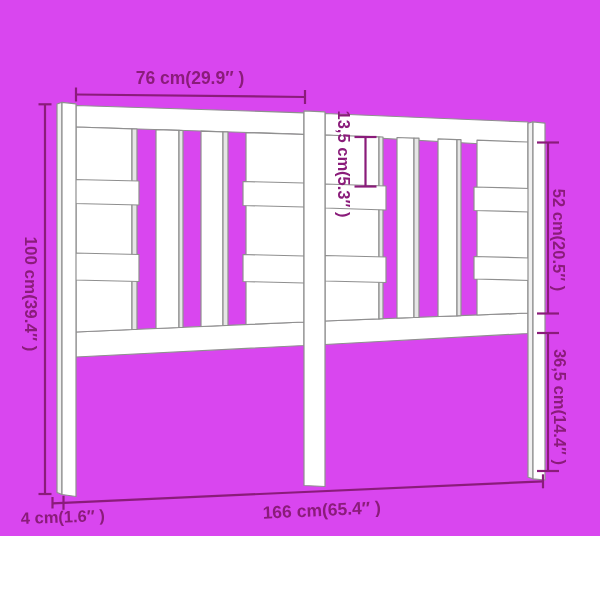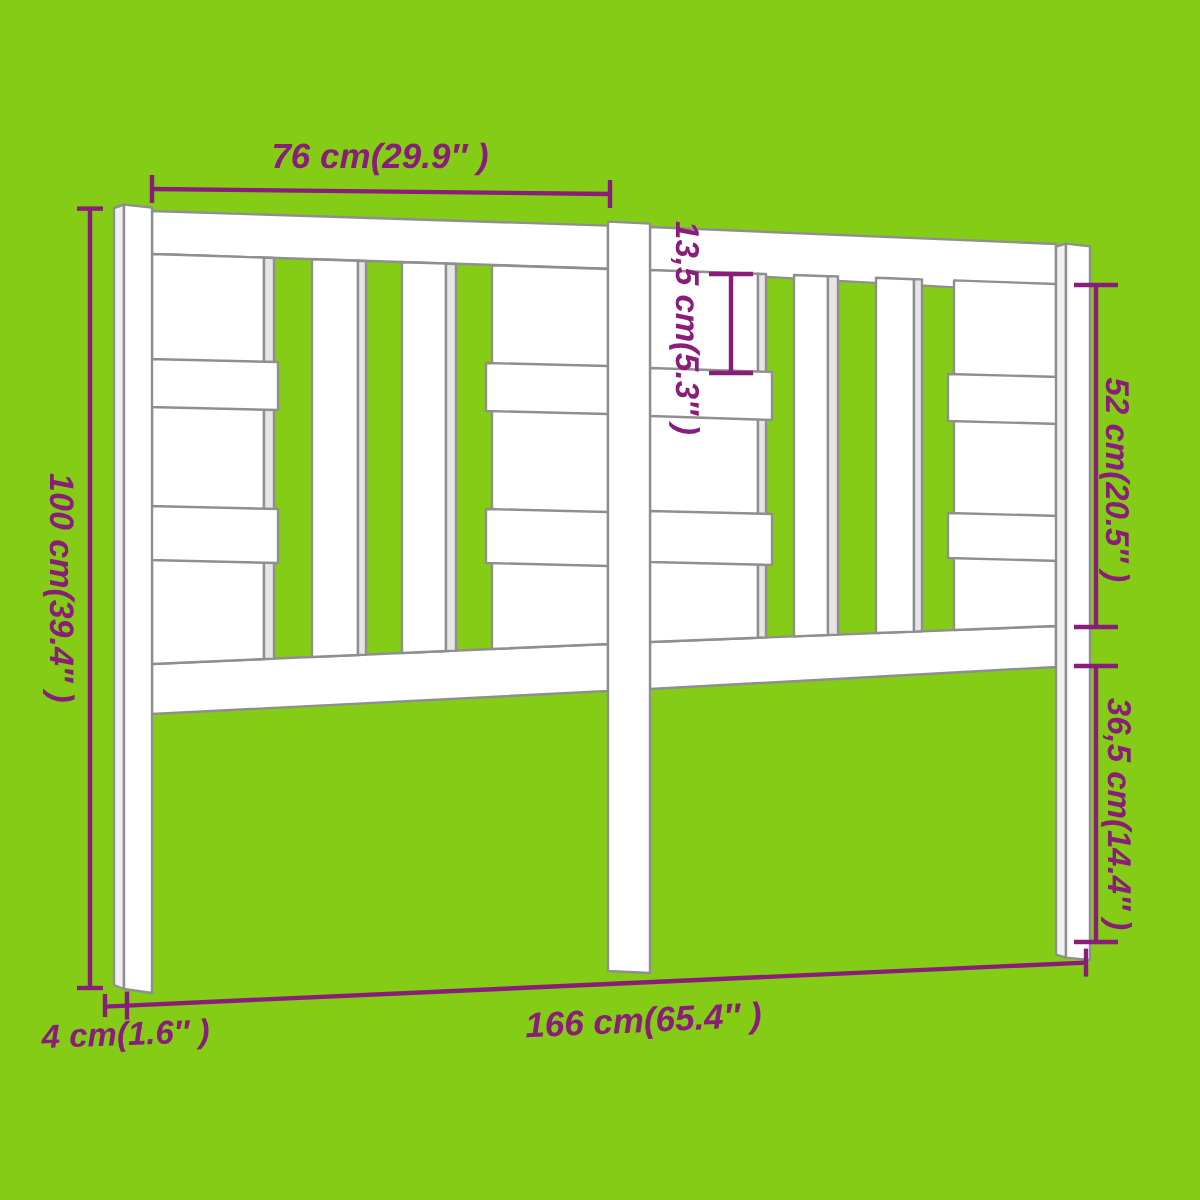--- a/index.html
+++ b/index.html
@@ -1,17 +1,17 @@
 <!DOCTYPE html>
 <html><head>
 <meta charset="utf-8">
 <style>
   html,body{margin:0;padding:0;background:#ffffff;}
-  .stage{position:relative;width:600px;height:600px;background:#84cc16;overflow:hidden;
-         font-family:"Liberation Sans", sans-serif;font-style:italic;}
+  .stage{position:relative;width:600px;height:536px;background:#d946ef;overflow:hidden;
+         font-family:"Liberation Sans", sans-serif;}
   svg{display:block;}
   .dimtext{font-family:"Liberation Sans", sans-serif;font-weight:bold;fill:#8a1c7a;}
 </style>
 </head>
 <body>
 
 <div class="stage">
 <svg width="600" height="600" viewBox="0 0 600 600">
   <g fill="#ffffff" stroke="#8f8f8f" stroke-width="1.2" stroke-linejoin="round">
 

